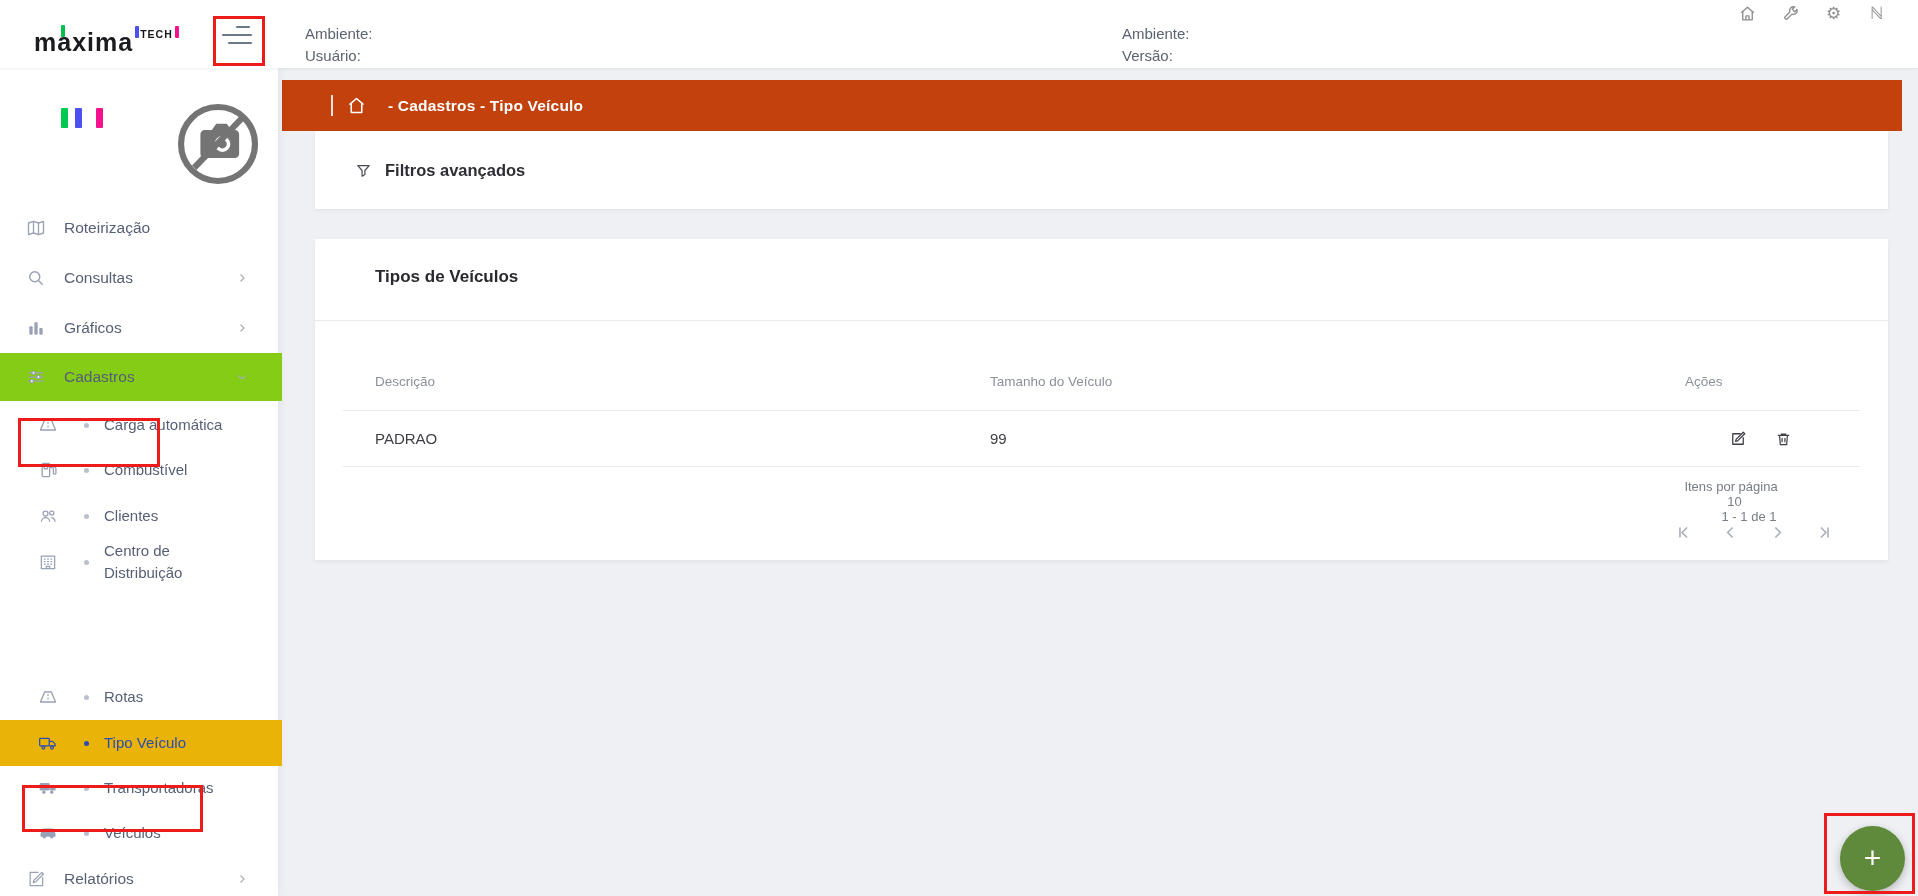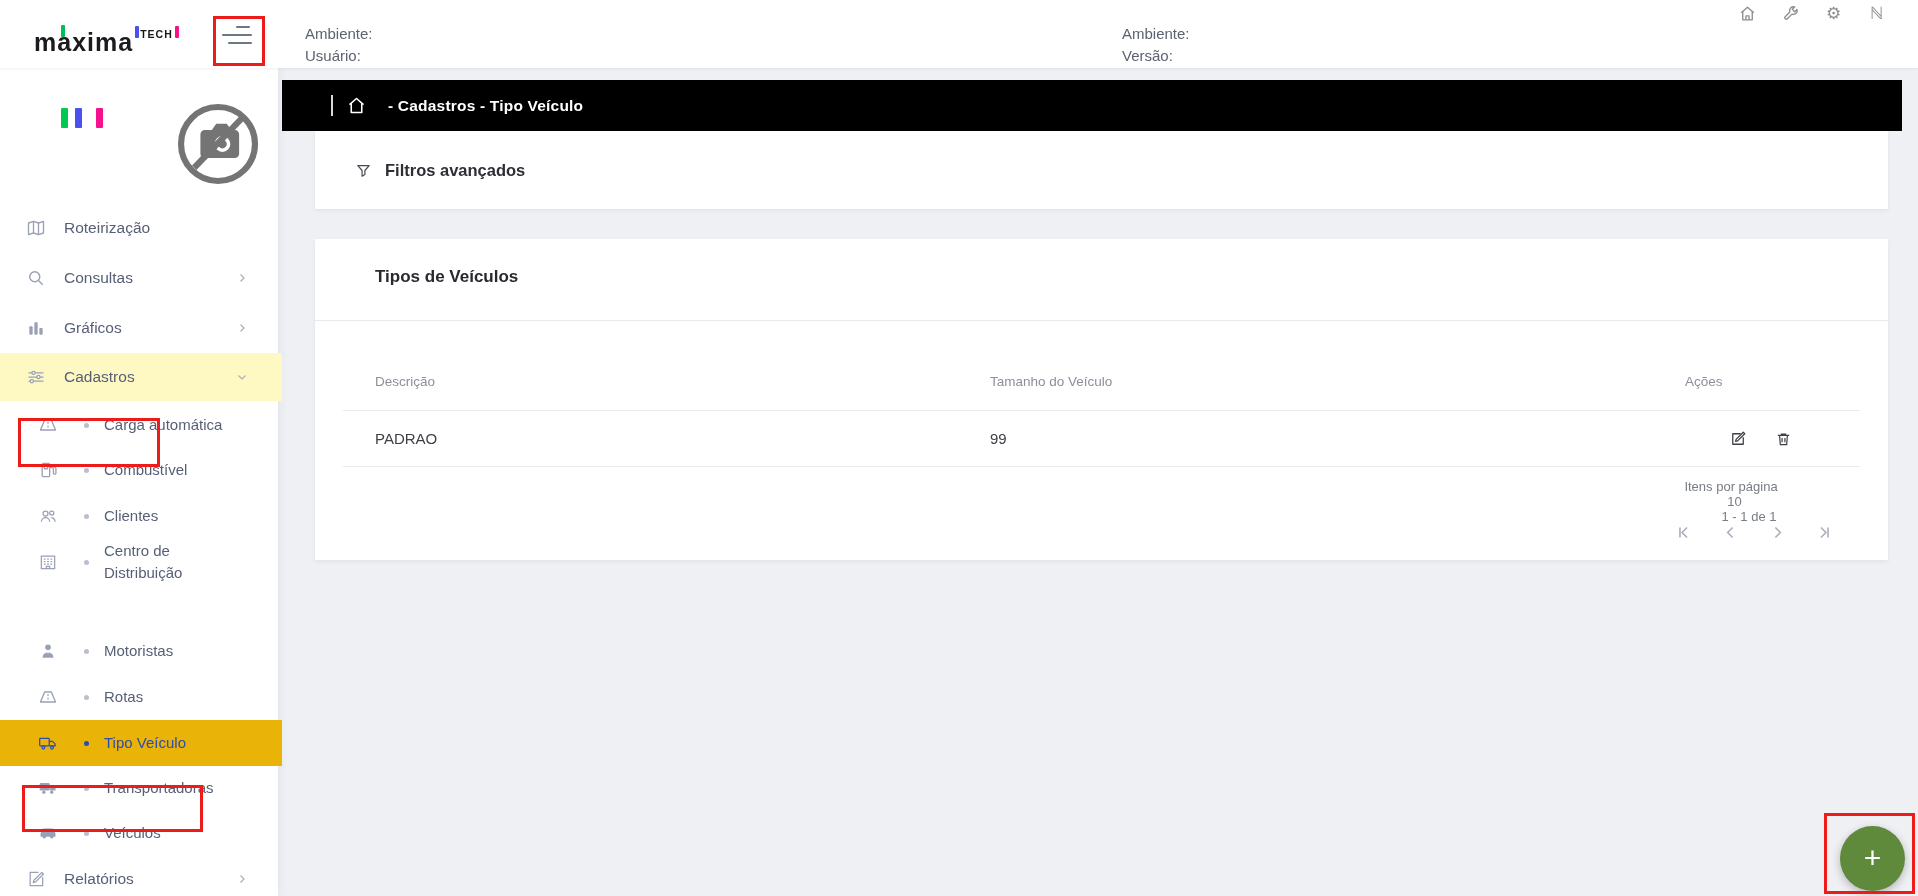--- a/index.html
+++ b/index.html
@@ -29,35 +29,35 @@
   .glyph { font-size:17px; color:#8e8e8e; line-height:1; }
 
   
   .sidebar { left:0; top:68px; width:278px; height:828px; background:#fff; z-index:10;
              box-shadow:2px 0 8px rgba(40,50,80,.06); }
   .mini-marks { left:61px; top:40px; display:flex; }
   .mini-marks b { width:7px; height:20px; border-radius:1px; }
   .mm-g{ background:#00C850; } .mm-b{ background:#4B50F0; margin-left:7px; } .mm-p{ background:#F5128C; margin-left:14px; }
   .avatar { left:174px; top:32px; width:88px; height:88px; }
   .menu-item { left:0; width:282px; height:46px; display:flex; align-items:center; cursor:pointer; }
-  .menu-item.hl { background:#fef9c3; }
+  .menu-item.hl { background:#84cc16; }
   .mi-icon { position:absolute; left:26px; width:20px; height:20px; color:#9aa1b5; display:flex; }
   .mi-label { position:absolute; left:64px; font-size:15.5px; color:#565f76; }
   .mi-chev { position:absolute; left:236px; width:12px; height:12px; color:#a9aeb9; display:flex; }
   .sub-item { left:0; width:282px; height:46px; display:flex; align-items:center; cursor:pointer; }
   .sub-item.hl { background:#eab308; }
   .si-icon { position:absolute; left:38px; width:20px; height:20px; color:#9aa1b5; display:flex; }
   .si-bullet { position:absolute; left:84px; width:5px; height:5px; border-radius:50%; background:#b9bfcc; }
   .si-label { position:absolute; left:104px; width:132px; font-size:15px; color:#565f76; line-height:22px; }
   .active .si-icon, .active .si-label { color:#2C4CAE; }
   .active .si-bullet { background:#2C4CAE; }
   svg { display:block; width:100%; height:100%; }
 
   
-  .greenbar { left:282px; top:80px; width:1620px; height:51px; background:#000000;
+  .greenbar { left:282px; top:80px; width:1620px; height:51px; background:#c2410c;
               display:flex; align-items:center; color:#fff; }
   .gb-pipe { position:absolute; left:49px; top:15px; width:2px; height:21px; background:rgba(255,255,255,.85); }
   .gb-home { position:absolute; left:64px; top:15px; width:21px; height:21px; color:#fff; }
   .gb-text { position:absolute; left:106px; font-size:15.5px; font-weight:bold; letter-spacing:.2px; }
 
   .card { background:#fff; box-shadow:0 2px 4px rgba(30,40,70,.06); }
   .filter-card { left:315px; top:131px; width:1573px; height:78px; }
   .fc-inner { position:absolute; left:40px; top:0; height:78px; display:flex; align-items:center; gap:13px; cursor:pointer; }
   .fc-icon { width:17px; height:17px; color:#4a4a52; }
   .fc-title { font-size:16.5px; font-weight:bold; color:#2e2e34; }
@@ -259,31 +259,20 @@
           <svg viewBox="0 0 24 24" fill="none" stroke="currentColor" stroke-width="1.5">
             <rect x="4" y="5" width="16" height="15"></rect>
             <path d="M7 8.5h2M11 8.5h2M15 8.5h2M7 11.5h2M11 11.5h2M15 11.5h2M7 14.5h2M11 14.5h2M15 14.5h2M10 20v-2.8h4V20"></path>
           </svg>
         </span>
       <span class="si-bullet"></span>
       <span class="si-label">Centro de Distribuição</span>
     </div>
 
 
-    <div class="abs sub-item" style="top:560px">
-      <span class="si-icon">
-          <svg viewBox="0 0 24 24" fill="currentColor">
-            <circle cx="12" cy="7.5" r="3.4"></circle>
-            <path d="M5.5 20a6.5 6.5 0 0 1 13 0z"></path>
-            <path d="M11 13.5l1 2.2 1-2.2z" fill="#fff"></path>
-          </svg>
-        </span>
-      <span class="si-bullet"></span>
-      <span class="si-label">Motoristas</span>
-    </div>
 
     <div class="abs sub-item" style="top:606px">
       <span class="si-icon">
           <svg viewBox="0 0 24 24" fill="none" stroke="currentColor" stroke-width="1.6" stroke-linejoin="round">
             <path d="M3 18 8 6h8l5 12z"></path>
             <path d="M12 8.5v2M12 13v2" stroke-dasharray="2 2"></path>
           </svg>
         </span>
       <span class="si-bullet"></span>
       <span class="si-label">Rotas</span>

